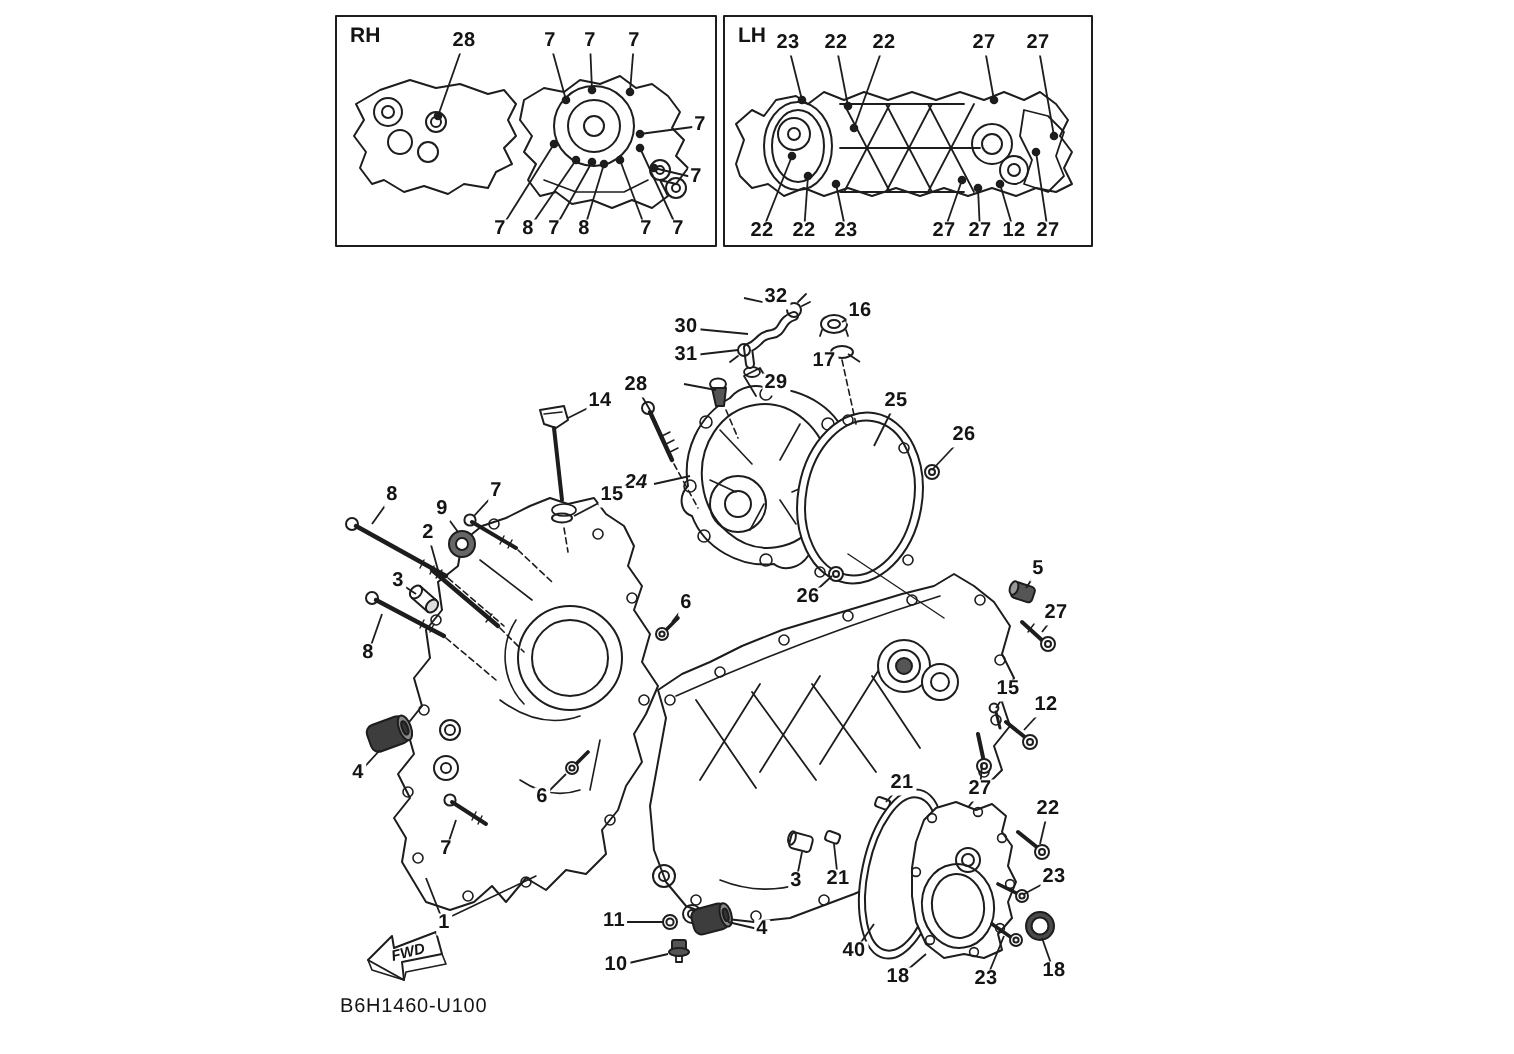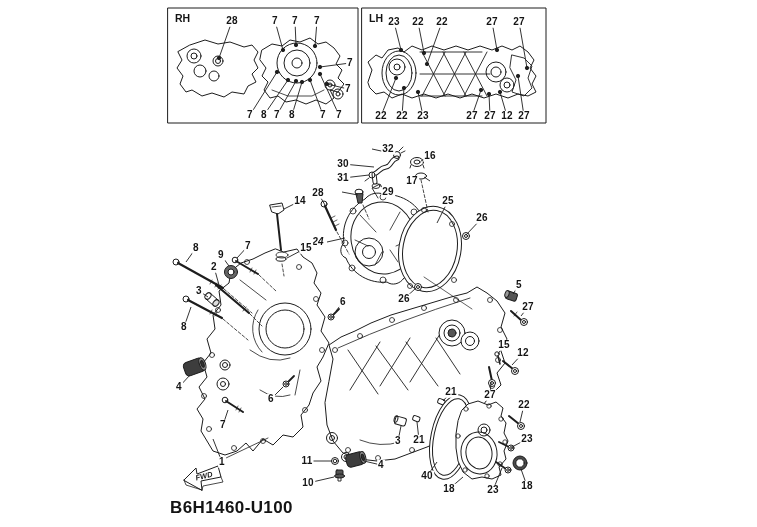--- a/index.html
+++ b/index.html
@@ -8,21 +8,21 @@
     font-family:"Liberation Sans",sans-serif;overflow:hidden;color:#111;
   }
   .stage svg{position:absolute;left:0;top:0;width:757px;height:527px;}
   #callout-layer{position:absolute;left:0;top:0;width:757px;height:457px;pointer-events:none;}
   .callout{
     position:absolute;transform:translate(-50%,-50%);
     font-weight:bold;font-size:10px;line-height:1.05;letter-spacing:.2px;
     background:#fff;padding:0 1px;color:#141414;white-space:nowrap;
   }
   .inset-label{position:absolute;font-weight:bold;font-size:10.5px;color:#141414;}
-  .diagram-code{position:absolute;left:170px;top:498px;font-weight:bold;font-size:17px;letter-spacing:.4px;color:#141414;}
+  .diagram-code{position:absolute;left:170px;top:498px;font-weight:normal;font-size:10px;letter-spacing:.4px;color:#141414;}
   .fwd-text{
     position:absolute;left:204px;top:476px;transform:translate(-50%,-50%) rotate(-14deg);
     font-weight:bold;font-style:italic;font-size:7.5px;color:#141414;
   }
 </style>
 </head>
 <body>
 
 <div class="stage">
 

